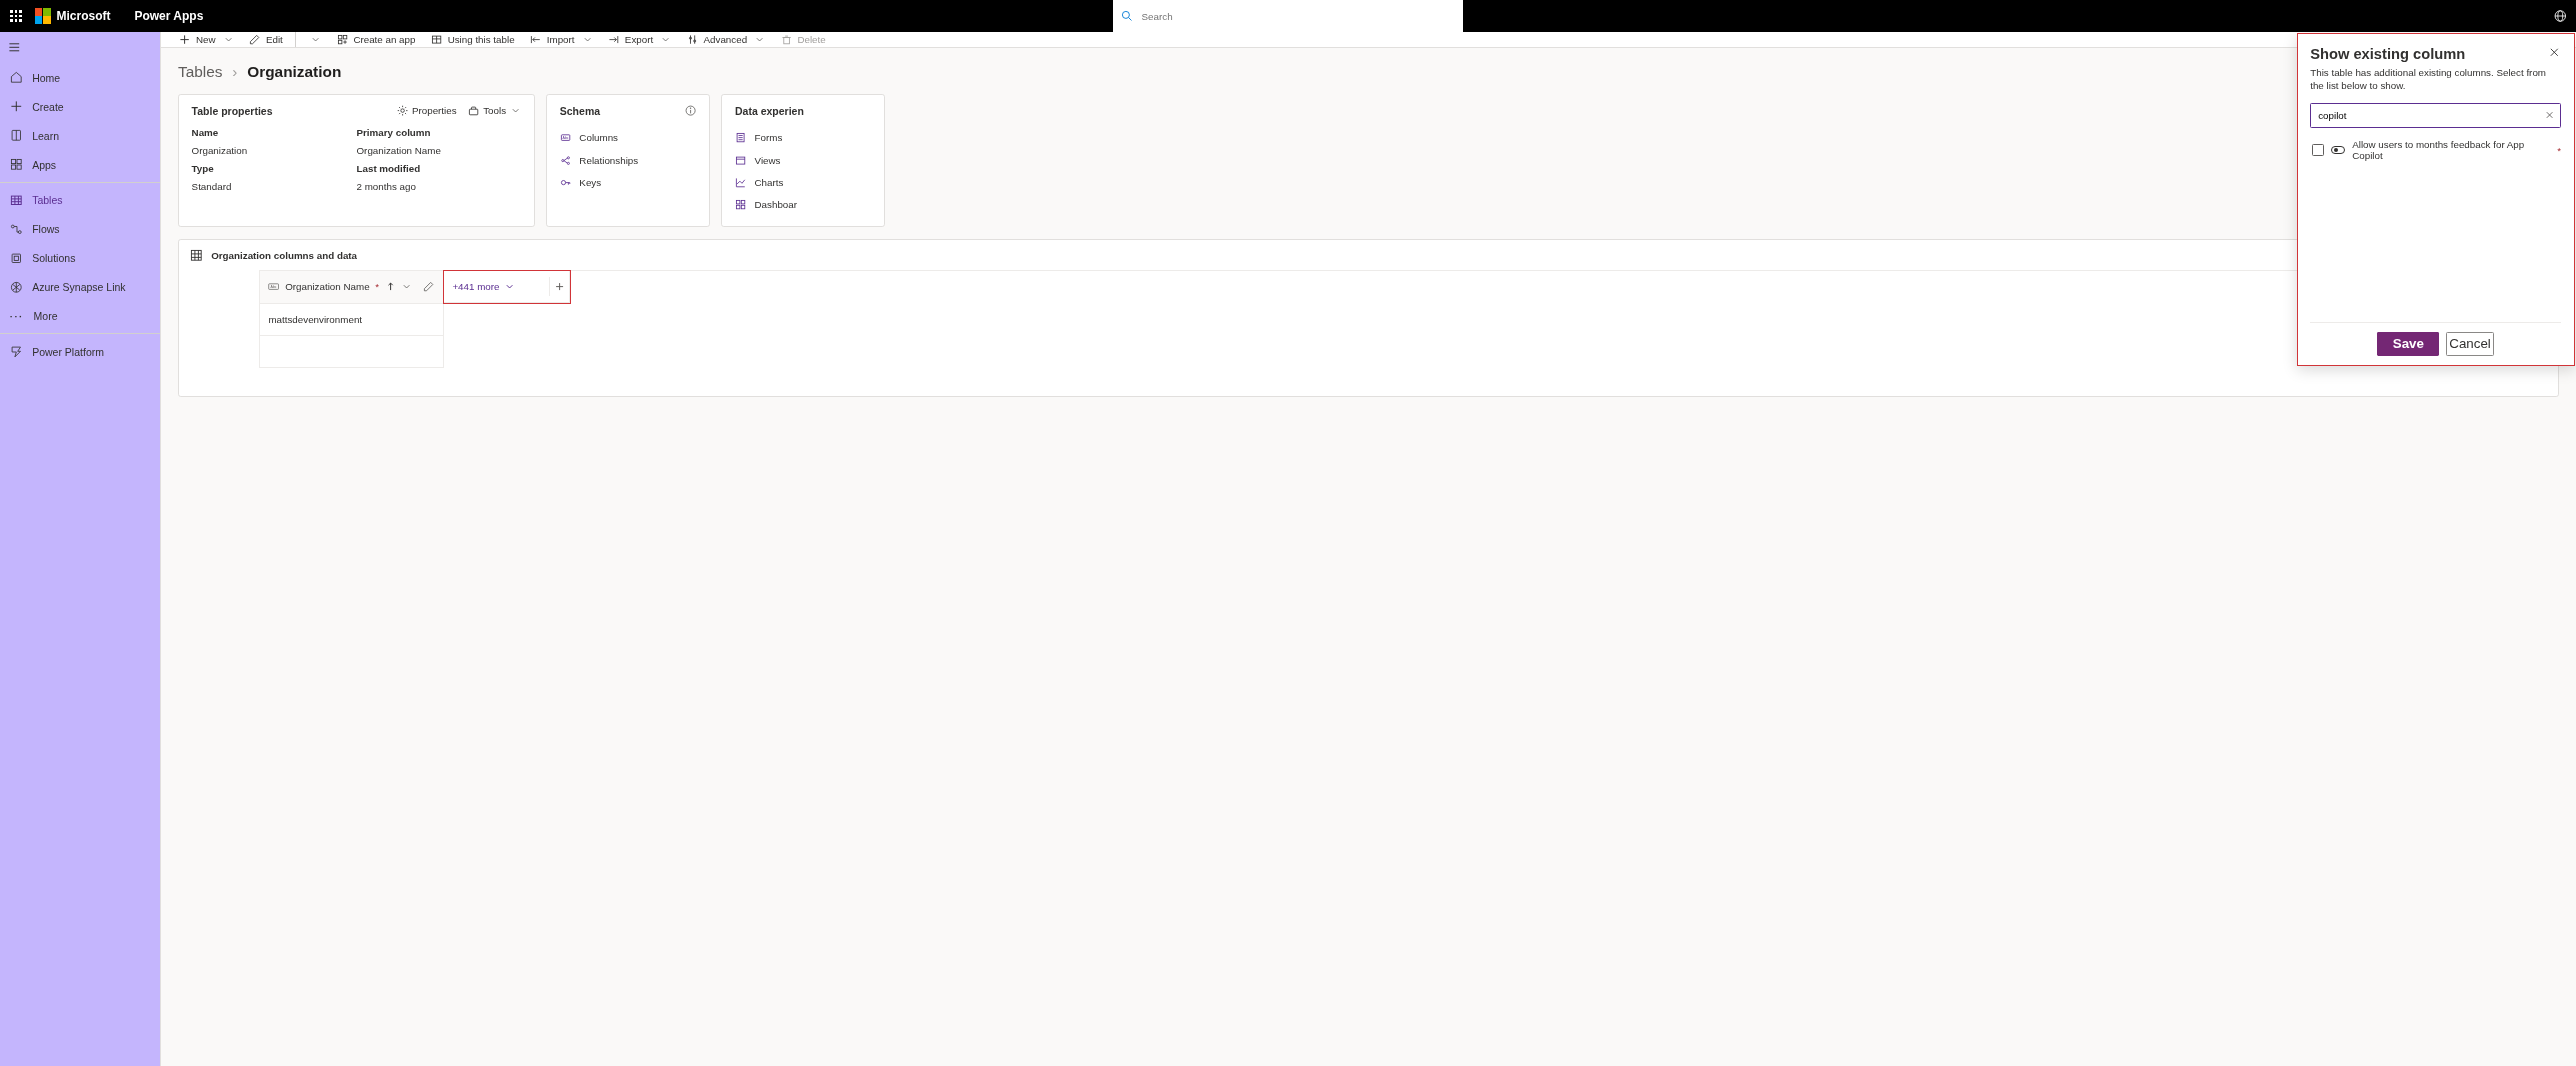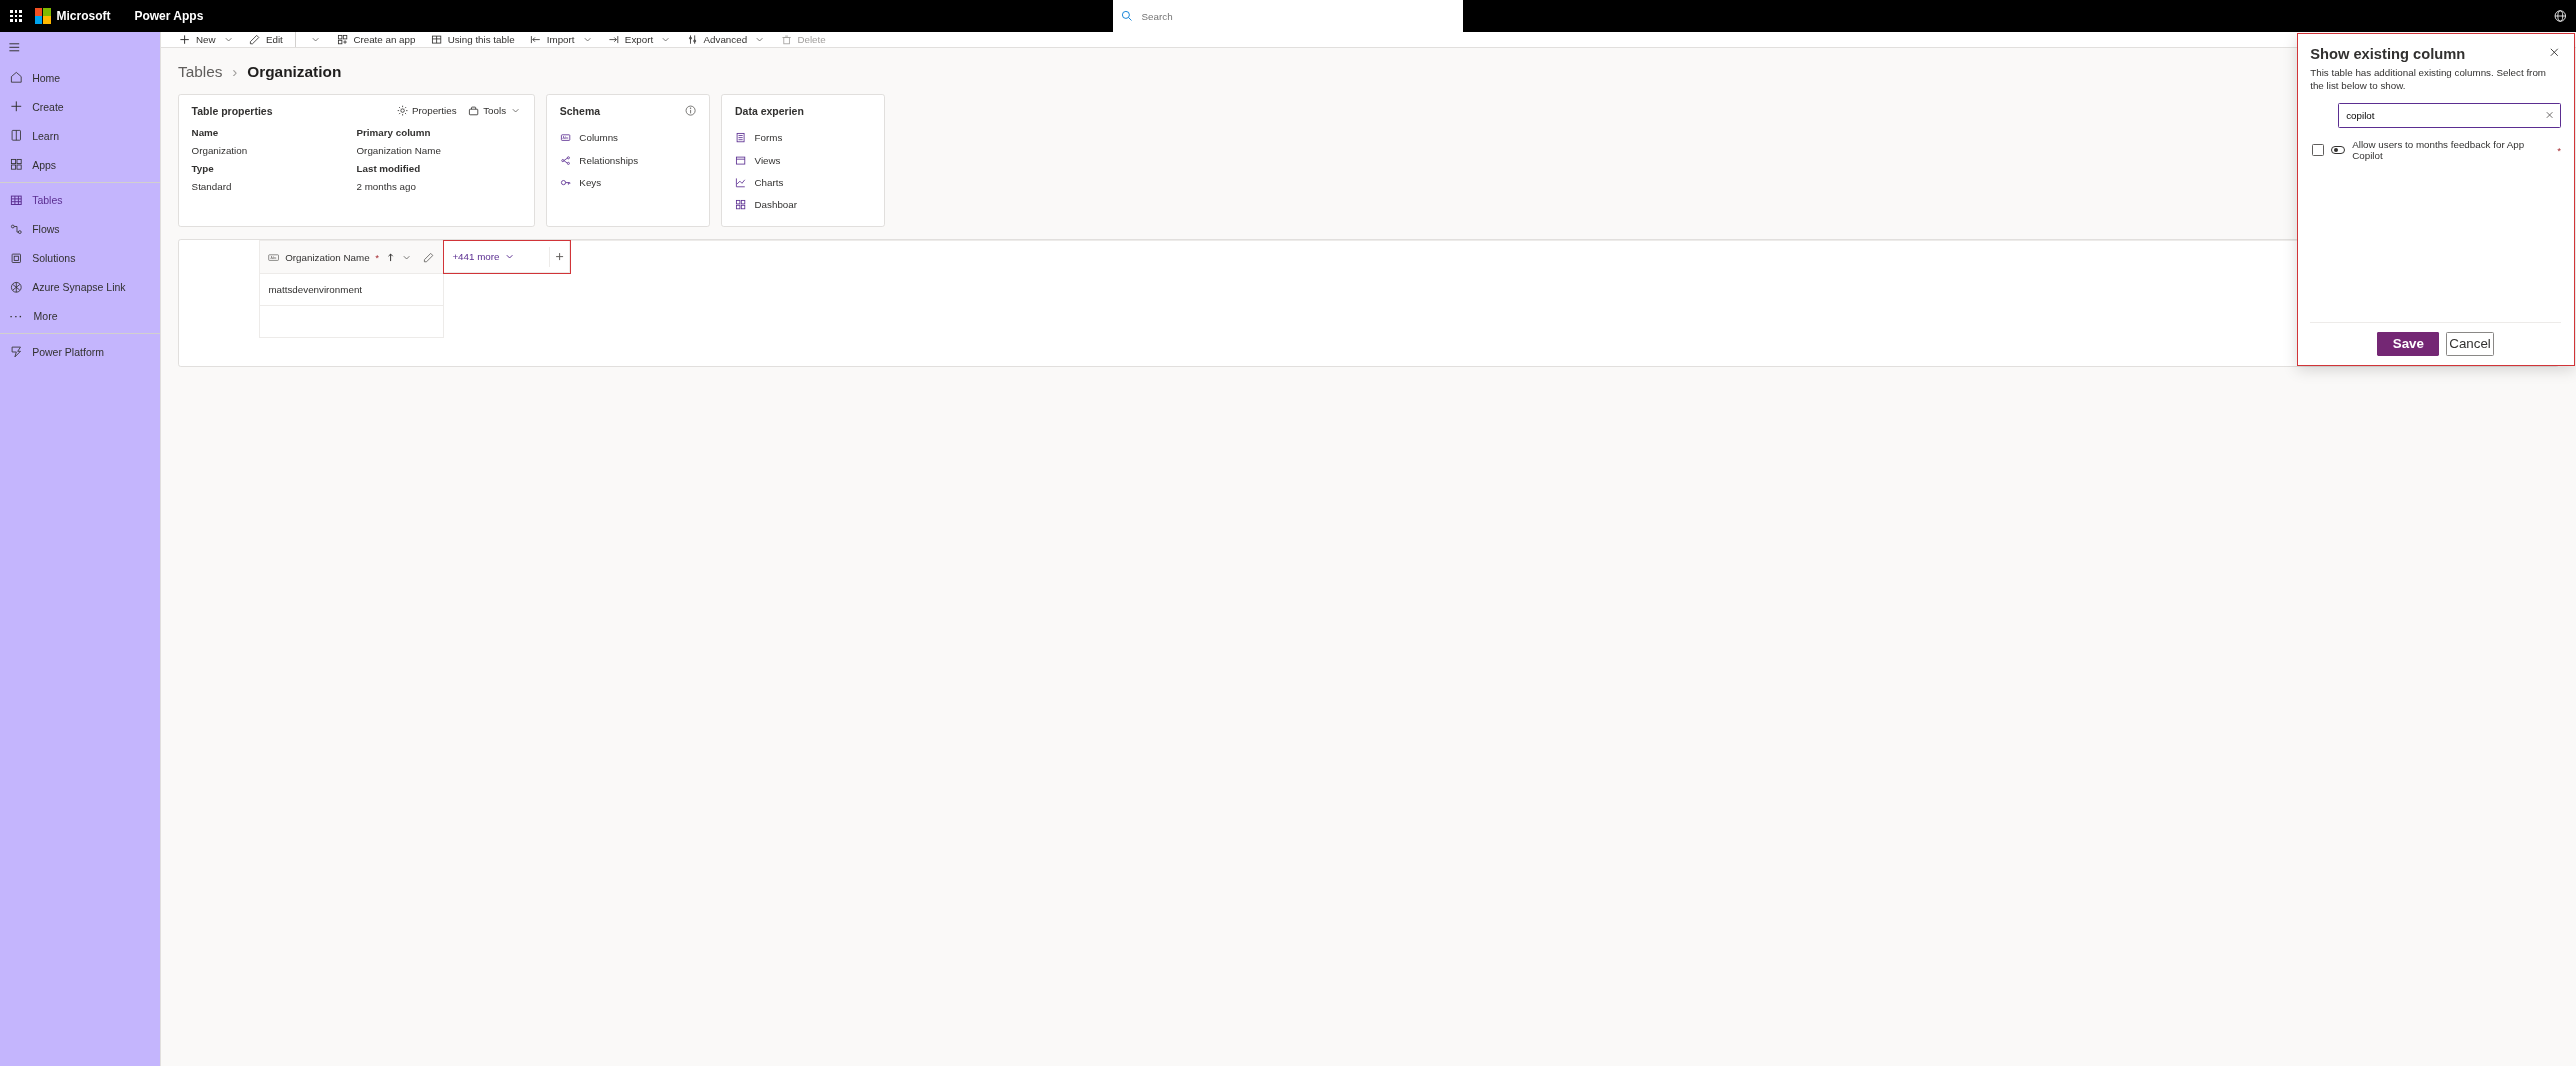--- a/index.html
+++ b/index.html
@@ -75,21 +75,21 @@
   .addcol.highlight { outline:1px solid #d13438; outline-offset:-0.7px; }
   .more-link { color:#5b2e91; font-weight:500; display:flex; align-items:center; gap:4.2px; cursor:pointer; }
   .plusbtn { width:19.6px; height:19.6px; display:flex; align-items:center; justify-content:center; border-left:0.7px solid #edebe9; margin-right:-8.4px; padding:0 7px; cursor:pointer; }
   .datarow { height:32px; display:flex; align-items:center; padding:0 8.4px; border-top:0.7px solid #edebe9; }
   .emptyrow { height:32px; border-top:0.7px solid #edebe9; }
 
   
   .flyout { position:absolute; top:1.4px; right:1.4px; width:278px; background:#fff; border:1px solid #d13438; box-shadow:0 4.2px 14px rgba(0,0,0,.15); padding:11.2px 12.6px 9.8px; display:flex; flex-direction:column; }
   .fly-title { font-size:14.7px; font-weight:600; display:flex; justify-content:space-between; align-items:flex-start; margin-bottom:4.2px; }
   .fly-sub { color:#323130; font-size:9.8px; line-height:1.4; margin-bottom:9.8px; }
-  .fly-search { position:relative; margin-bottom:8.4px;margin-left:28px; }
+  .fly-search { position:relative; margin-bottom:8.4px; }
   .fly-search input { width:100%; height:25px; border:1.4px solid #5b2e91; outline:none; padding:0 24px 0 7px; font-size:9.8px; border-radius:1.4px; }
   .fly-search .clr { position:absolute; right:5.6px; top:50%; transform:translateY(-50%); cursor:pointer; color:#605e5c; }
   .fly-result { display:flex; align-items:center; gap:7px; padding:2.8px 0 0 1.4px; }
   .fly-result .cb { width:12.6px; height:12.6px; border:0.7px solid #605e5c; border-radius:1.4px; cursor:pointer; }
   .toggle-ic { width:14px; height:8.4px; border:1px solid #323130; border-radius:4.9px; display:inline-block; position:relative; }
   .toggle-ic::after { content:""; position:absolute; width:4.2px; height:4.2px; background:#323130; border-radius:50%; top:1px; left:1.4px; }
   .fly-result .lbl { flex:1; font-size:9.8px; }
   .fly-result .req { color:#a4262c; margin-left:2.8px; }
   .fly-spacer { height:154px; }
   .fly-btns { display:flex; justify-content:center; gap:7px; border-top:0.7px solid #edebe9; padding-top:8.4px; margin-top:7px; }
@@ -429,20 +429,30 @@
               <rect x="9" y="2" width="5" height="5"></rect>
               <rect x="2" y="9" width="5" height="5"></rect>
               <rect x="9" y="9" width="5" height="5"></rect>
             </svg>
           <span style="white-space:nowrap;">Dashboar</span>
         </div>
       </div>
     </div>
 
     <div class="datacard">
+      <div class="hdr">
+        <svg class="iconsvg-lg" viewBox="0 0 18 18" fill="none" stroke="#323130" stroke-width="1.3">
+            <rect x="2" y="2" width="14" height="14"></rect>
+            <line x1="2" y1="7" x2="16" y2="7"></line>
+            <line x1="2" y1="12" x2="16" y2="12"></line>
+            <line x1="7" y1="2" x2="7" y2="16"></line>
+            <line x1="12" y1="2" x2="12" y2="16"></line>
+          </svg>
+        <span>Organization columns and data</span>
+      </div>
       <div class="gridwrap">
         <div class="grid">
           <div class="colcell">
             <div class="colhead">
               <div class="lft">
                 <svg class="iconsvg" viewBox="0 0 16 16" fill="none" stroke="#605e5c" stroke-width="1" style="font-size:14px">
                     <rect x="1" y="4" width="14" height="8" rx="1"></rect>
                     <text x="8" y="10" font-size="5" text-anchor="middle" fill="#605e5c" stroke="none">Abc</text>
                   </svg>
                 <span>Organization Name</span>

